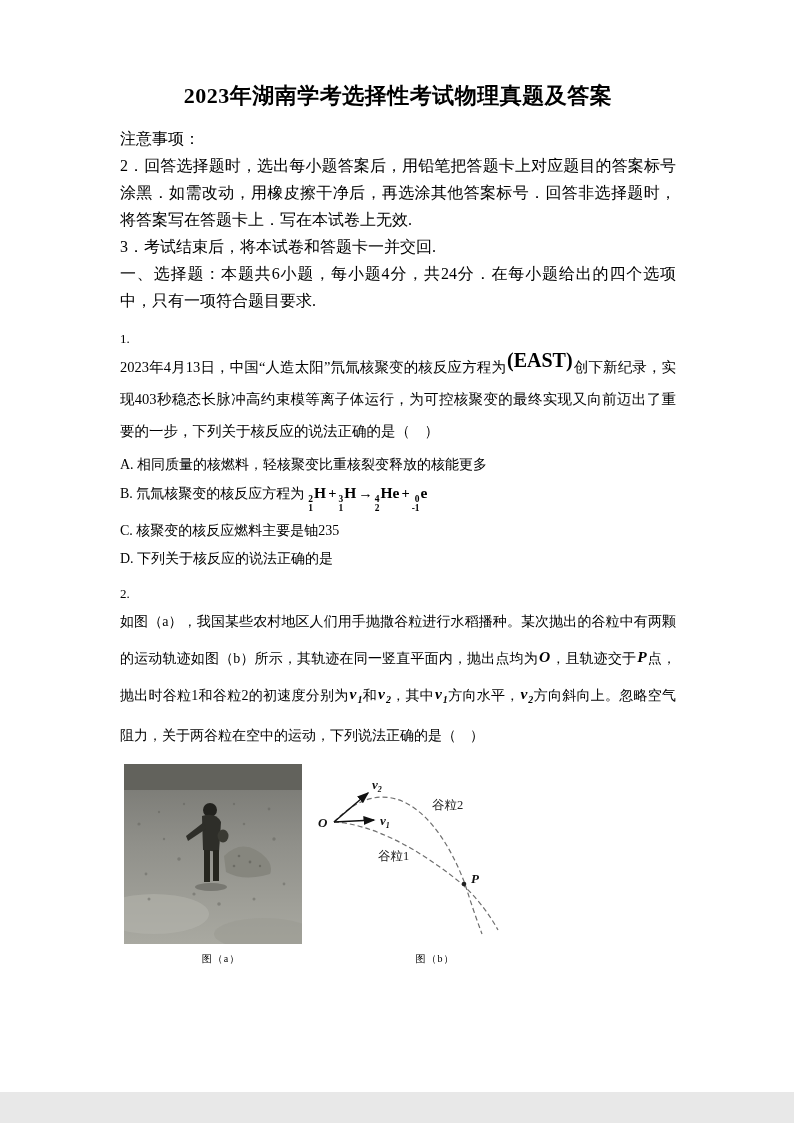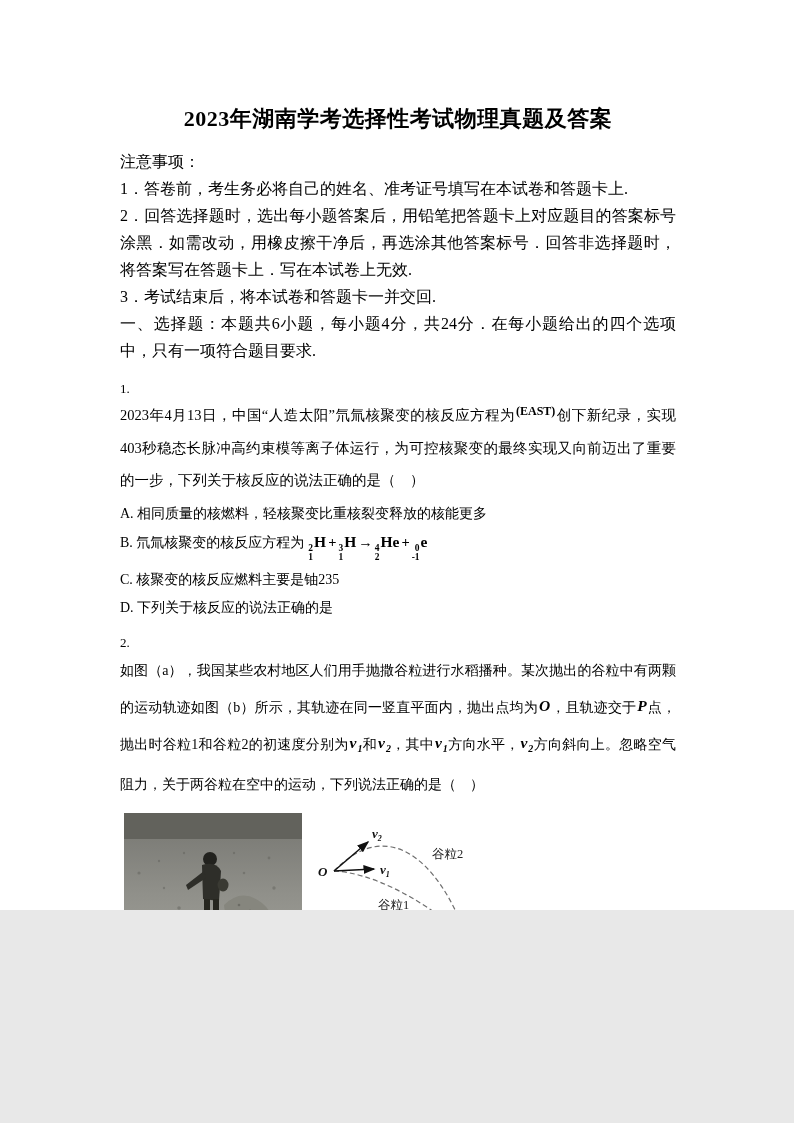--- a/index.html
+++ b/index.html
@@ -1,62 +1,61 @@
 <!DOCTYPE html>
 <html><head>
 <meta charset="utf-8">
 <style>
   * { margin:0; padding:0; box-sizing:border-box; }
   html,body { background:#e8e8e8; }
   body { font-family:"Liberation Serif","DejaVu Serif",serif; color:#000; }
   .page {
-    position:relative; width:794px; height:910px; margin:0 auto;
-    background:#fff; padding:104px 118px 0 120px; overflow:hidden;
+    position:relative; width:794px; height:1092px; margin:0 auto;
+    background:#fff; padding:81px 118px 0 120px; overflow:hidden;
   }
   .title {
     font-size:22px; font-weight:bold; text-align:center;
     letter-spacing:0.5px; margin-bottom:14px;
   }
   .bold-line { font-size:16px; font-weight:normal; line-height:27px; text-align:justify; }
   .qnum { font-size:13px; margin-top:15px; line-height:20px; }
   .stem { font-size:14.5px; line-height:32px; text-align:justify; }
-  .east { font-weight:bold; font-size:12px; position:relative; top:-5px; padding:0 1px; }
+  .east { font-weight:bold; font-size:20px; position:relative; top:-5px; padding:0 1px; }
   .option { font-size:14px; line-height:20px; margin-top:8px; }
   
   .equation { font-weight:bold; font-size:14.5px; white-space:nowrap; margin-left:4px; }
   .scripts { display:inline-flex; flex-direction:column; align-items:flex-end;
              vertical-align:-4px; line-height:8px; margin-right:1px; }
   .scripts .sup, .scripts .sub { font-size:9.5px; line-height:9px; font-weight:bold; }
   .nsym { font-size:15.5px; font-weight:bold; }
   .eqop { font-size:14.5px; font-weight:bold; padding:0 2px; }
   
   .mvar { font-style:italic; font-weight:bold; font-size:15.5px; position:relative; top:-1px; padding:0 1px; }
   .msub { font-style:italic; font-weight:bold; font-size:10px; vertical-align:-3px; }
   .q2stem { font-size:14px; line-height:36px; }
   
   .figrow { display:flex; align-items:flex-end; margin-top:10px; margin-left:4px; }
   figure { display:flex; flex-direction:column; align-items:center; }
   .figb { margin-left:14px; }
-  figcaption { font-size:19px; margin-top:8px; letter-spacing:1px;margin-left:16px; }
+  figcaption { font-size:10px; margin-top:8px; letter-spacing:1px;margin-left:16px; }
   .traj { fill:none; stroke:#6e6e6e; stroke-width:1.2; stroke-dasharray:5 3; }
   .varrow { stroke:#111; stroke-width:1.5; }
   .svgvar { font-family:"Liberation Serif","DejaVu Serif",serif; font-style:italic;
             font-weight:bold; font-size:13px; fill:#111; }
   .svglabel { font-family:"Liberation Serif","DejaVu Serif",serif; font-size:12.5px; fill:#222; }
 </style>
 </head>
 <body>
 
 <div class="page">
 
   <h1 class="title">2023年湖南学考选择性考试物理真题及答案</h1>
 
   <div>
     <p class="bold-line">注意事项：</p>
-    <p class="bold-line">1．答卷前，考生务必将自己的姓名、准考证号填写在本试卷和答题卡上.</p>
     <p class="bold-line">2．回答选择题时，选出每小题答案后，用铅笔把答题卡上对应题目的答案标号涂黑．如需改动，用橡皮擦干净后，再选涂其他答案标号．回答非选择题时，将答案写在答题卡上．写在本试卷上无效.</p>
     <p class="bold-line">3．考试结束后，将本试卷和答题卡一并交回.</p>
     <p class="bold-line">一、选择题：本题共6小题，每小题4分，共24分．在每小题给出的四个选项中，只有一项符合题目要求.</p>
   </div>
 
   <p class="qnum">1.</p>
 
   <p class="stem"><span>2023年4月13日，中国“人造太阳”氘氚核聚变的核反应方程为</span><span class="east">(EAST)</span><span>创下新纪录，实现403秒稳态长脉冲高约束模等离子体运行，为可控核聚变的最终实现又向前迈出了重要的一步，下列关于核反应的说法正确的是（　）</span></p>
 
   <p class="option">A. 相同质量的核燃料，轻核聚变比重核裂变释放的核能更多</p>

